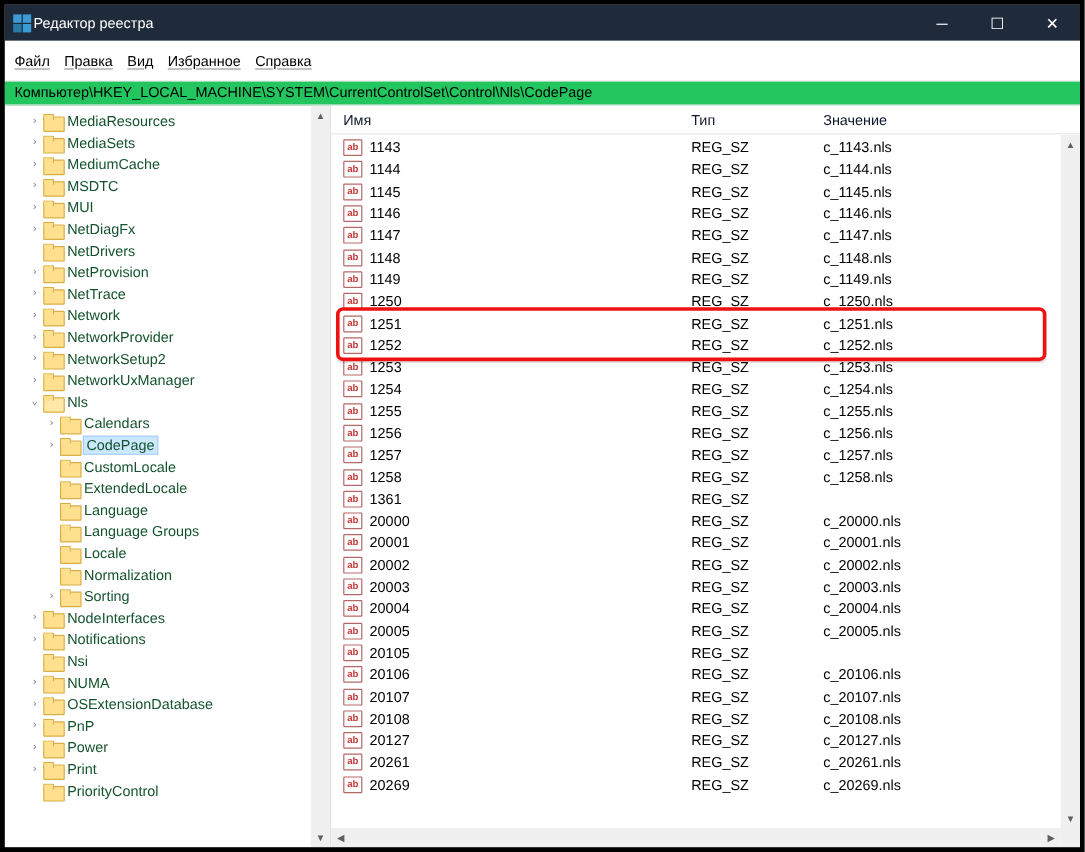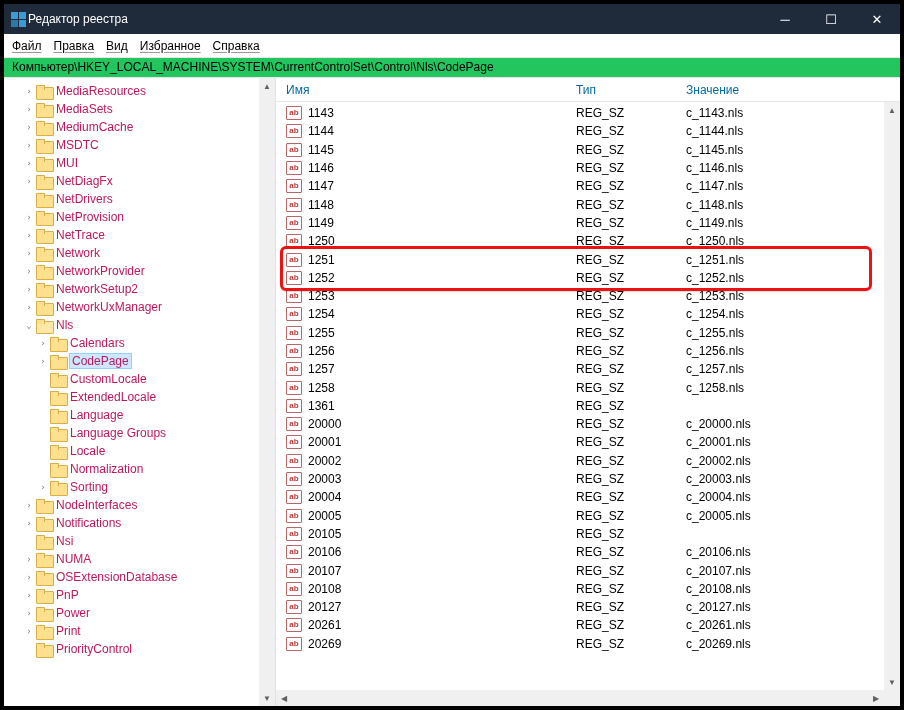--- a/index.html
+++ b/index.html
@@ -15,39 +15,39 @@
   .app-icon span { width:7px; height:7px; margin:0.5px;}
   .app-icon span:nth-child(1){background:#3a9bd6;}
   .app-icon span:nth-child(2){background:#3a9bd6;}
   .app-icon span:nth-child(3){background:#2a7aa8;}
   .app-icon span:nth-child(4){background:#3a9bd6;}
   .title-text { font-size:12px;}
   .win-controls { display:flex; height:100%; }
   .win-btn { width:46px; display:flex; align-items:center; justify-content:center; color:#fff; font-size:13px; cursor:default;}
 
   
-  .menubar { height:24px; display:flex; align-items:center; gap:12px; padding:0 8px; background:#fff; border-bottom:1px solid #e7e7e7;}
+  .menubar { height:34px; display:flex; align-items:center; gap:12px; padding:0 8px; background:#fff; border-bottom:1px solid #e7e7e7;}
   .menubar span { text-decoration: underline; text-decoration-color: rgba(0,0,0,0.4); text-underline-offset:2px; cursor:default; color:#000;}
   
   
   .addressbar { height:20px; padding:2px 8px; font-size:12px; color:#000; background:#22c55e; border-bottom:1px solid #e7e7e7; white-space:nowrap; overflow:hidden;}
 
   
   .content { flex:1; display:flex; min-height:0; }
   .tree-pane { width:272px; border-right:1px solid #e1e1e1; overflow:hidden; position:relative;}
   .tree-scroll { position:absolute; inset:0; right:16px; overflow:hidden; padding:4px 0 4px 4px;}
   .tree-sb { position:absolute; top:0; right:0; bottom:0; width:16px; background:#f0f0f0; display:flex; flex-direction:column; align-items:center;}
   .sb-arrow { height:16px; width:100%; display:flex; align-items:center; justify-content:center; color:#606060; font-size:8px;}
   .sb-track { flex:1; position:relative; background:#f0f0f0;}
   .sb-thumb { position:absolute; left:2px; right:2px; background:#c2c2c2; border-radius:0;}
   .tree-pane .sb-thumb { top:75px; height:200px; }
 
   .list-pane { flex:1; display:flex; flex-direction:column; min-width:0; position:relative;}
   .list-header { display:grid; grid-template-columns: 290px 110px 1fr; height:24px; align-items:center; padding-left:10px; border-bottom:1px solid #e7e7e7; background:#fff;}
-  .list-header div { color:#0369a1; font-size:12px;}
+  .list-header div { color:#0f172a; font-size:12px;}
   .list-body { flex:1; overflow:hidden; position:relative;}
   .list-rows { position:absolute; top:0; left:0; right:16px; bottom:16px; overflow:hidden; padding-top:2px;}
   .list-row { display:grid; grid-template-columns: 290px 110px 1fr; height:18.3px; align-items:center; padding-left:10px; font-size:12px; color:#000;}
   .reg-icon { width:16px; height:14px; background:#fff; border:1px solid #b56868; border-radius:1px; margin-right:6px; position:relative; display:inline-flex; align-items:center; justify-content:center;}
   .reg-icon::before{ content:"ab"; font-size:8px; font-weight:bold; color:#c63a3a; line-height:1;}
   .name-cell { display:flex; align-items:center; gap:0;}
 
   .list-sb-v { position:absolute; top:0; right:0; bottom:16px; width:16px; background:#f0f0f0; display:flex; flex-direction:column; align-items:center;}
   .list-sb-v .sb-thumb { top:60px; height:160px;}
   .list-sb-h { position:absolute; left:0; right:16px; bottom:0; height:16px; background:#f0f0f0; display:flex; align-items:center;}
@@ -57,21 +57,21 @@
   .sb-corner { position:absolute; right:0; bottom:0; width:16px; height:16px; background:#f0f0f0;}
 
   
   .node { display:flex; align-items:center; height:18px; white-space:nowrap;}
   .expander { width:14px; text-align:center; color:#777; font-size:9px; font-family: monospace; cursor:default;}
   .expander.blank { color:transparent;}
   .folder-icon { width:16px; height:13px; margin-right:4px; position:relative;}
   .folder-icon::before { content:""; position:absolute; left:0; top:2px; width:16px; height:11px; background:#ffe08f; border:1px solid #d9ae46; border-radius:1px;}
   .folder-icon::after { content:""; position:absolute; left:0; top:0; width:7px; height:4px; background:#ffe08f; border:1px solid #d9ae46; border-bottom:none; border-radius:1px 1px 0 0;}
   .folder-icon.open::before { background:#ffe8a8;}
-  .node-label { font-size:12px; color:#be185d;}
+  .node-label { font-size:12px; color:#14532d;}
   .node.selected .node-label { background:#cce8ff; outline:1px solid #99ccff; padding:0 2px;}
   .indent-1{ padding-left:14px;} .indent-2{ padding-left:28px;}
 
   
   .highlight-box { position:absolute; border:3px solid #e11; border-radius:6px; pointer-events:none; box-shadow: 0 1px 1px rgba(0,0,0,.15);}
 </style>
 </head>
 <body>
 
 <div class="outer-frame">

